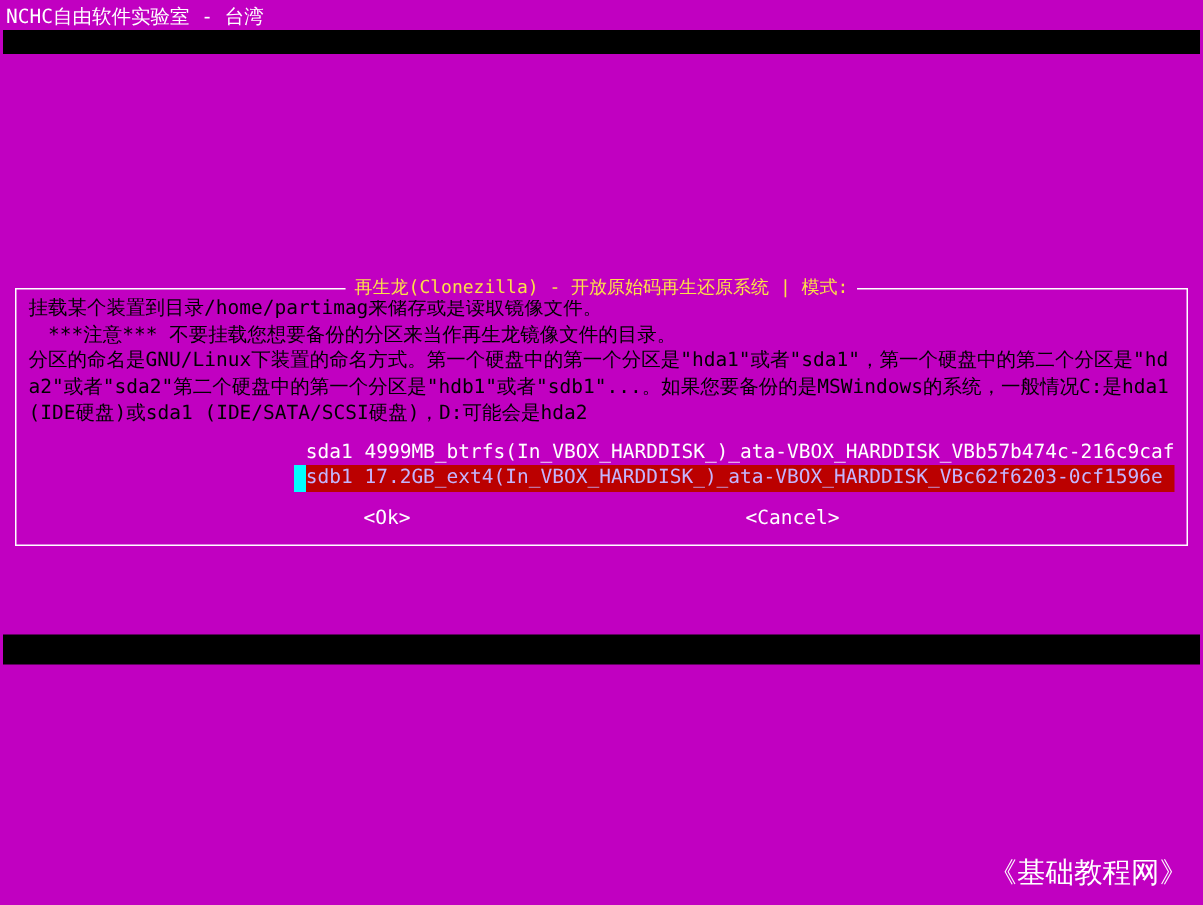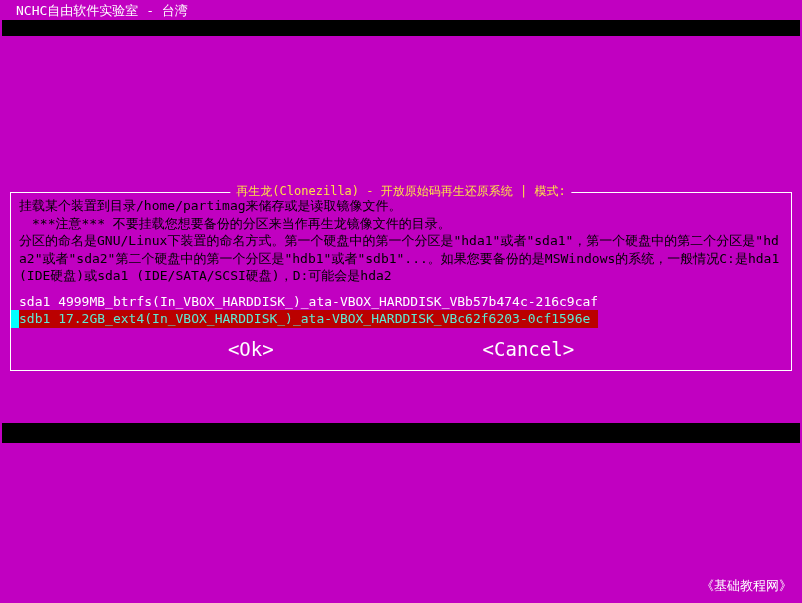--- a/index.html
+++ b/index.html
@@ -13,21 +13,21 @@
       background: #c100c1;
       font-family: "Noto Sans CJK", "WenQuanYi Micro Hei", monospace;
       font-size: 13px;
       color: #fff;
       position: relative;
       overflow: hidden;
     }
     .titlebar {
       background: #c100c1;
       color: #ffffff;
-      padding: 2px 16px;
+      padding: 2px 4px;
       font-size: 13px;
       height: 18px;
     }
     .content-area {
       position: absolute;
       left: 0;
       right: 0;
       top: 18px;
       bottom: 0;
       background: #c100c1;
@@ -68,66 +68,66 @@
       line-height: 1.35;
       font-size: 13px;
       white-space: pre-wrap;
       word-break: break-all;
     }
     .partition-list {
       margin-top: 8px;
       margin-bottom: 10px;
       display: flex;
       flex-direction: column;
-      align-items: flex-start;
+      align-items: flex-end;
     }
     .partition-item {
       font-family: monospace;
       font-size: 13px;
       line-height: 1.35;
       color: #ffffff;
       white-space: pre;
     }
     .partition-item.selected {
       background: #bb0000;
-      color: #5eead4;
+      color: #c4b5fd;
       position: relative;
     }
     .partition-item.selected::before {
       content: " ";
       position: absolute;
       left: -8px;
       width: 8px;
       height: 100%;
       background: #00ffff;
     }
     .buttons-row {
       display: flex;
       justify-content: space-evenly;
       margin-top: 6px;
     }
     .dlg-button {
       color: #ffffff;
-      font-size: 19px;
+      font-size: 13px;
       font-family: monospace;
     }
     .black-bar {
       position: absolute;
       left: 2px;
       right: 2px;
       top: 405px;
       height: 20px;
       background: #000000;
     }
     .footer-credit {
       position: absolute;
       right: 10px;
       bottom: 8px;
       color: #ffffff;
-      font-size: 13px;
+      font-size: 19px;
     }
   </style>
 </head>
 <body>
 
 <div class="titlebar">
   <span>NCHC自由软件实验室 - 台湾</span>
 </div>
 
 <div class="content-area">

